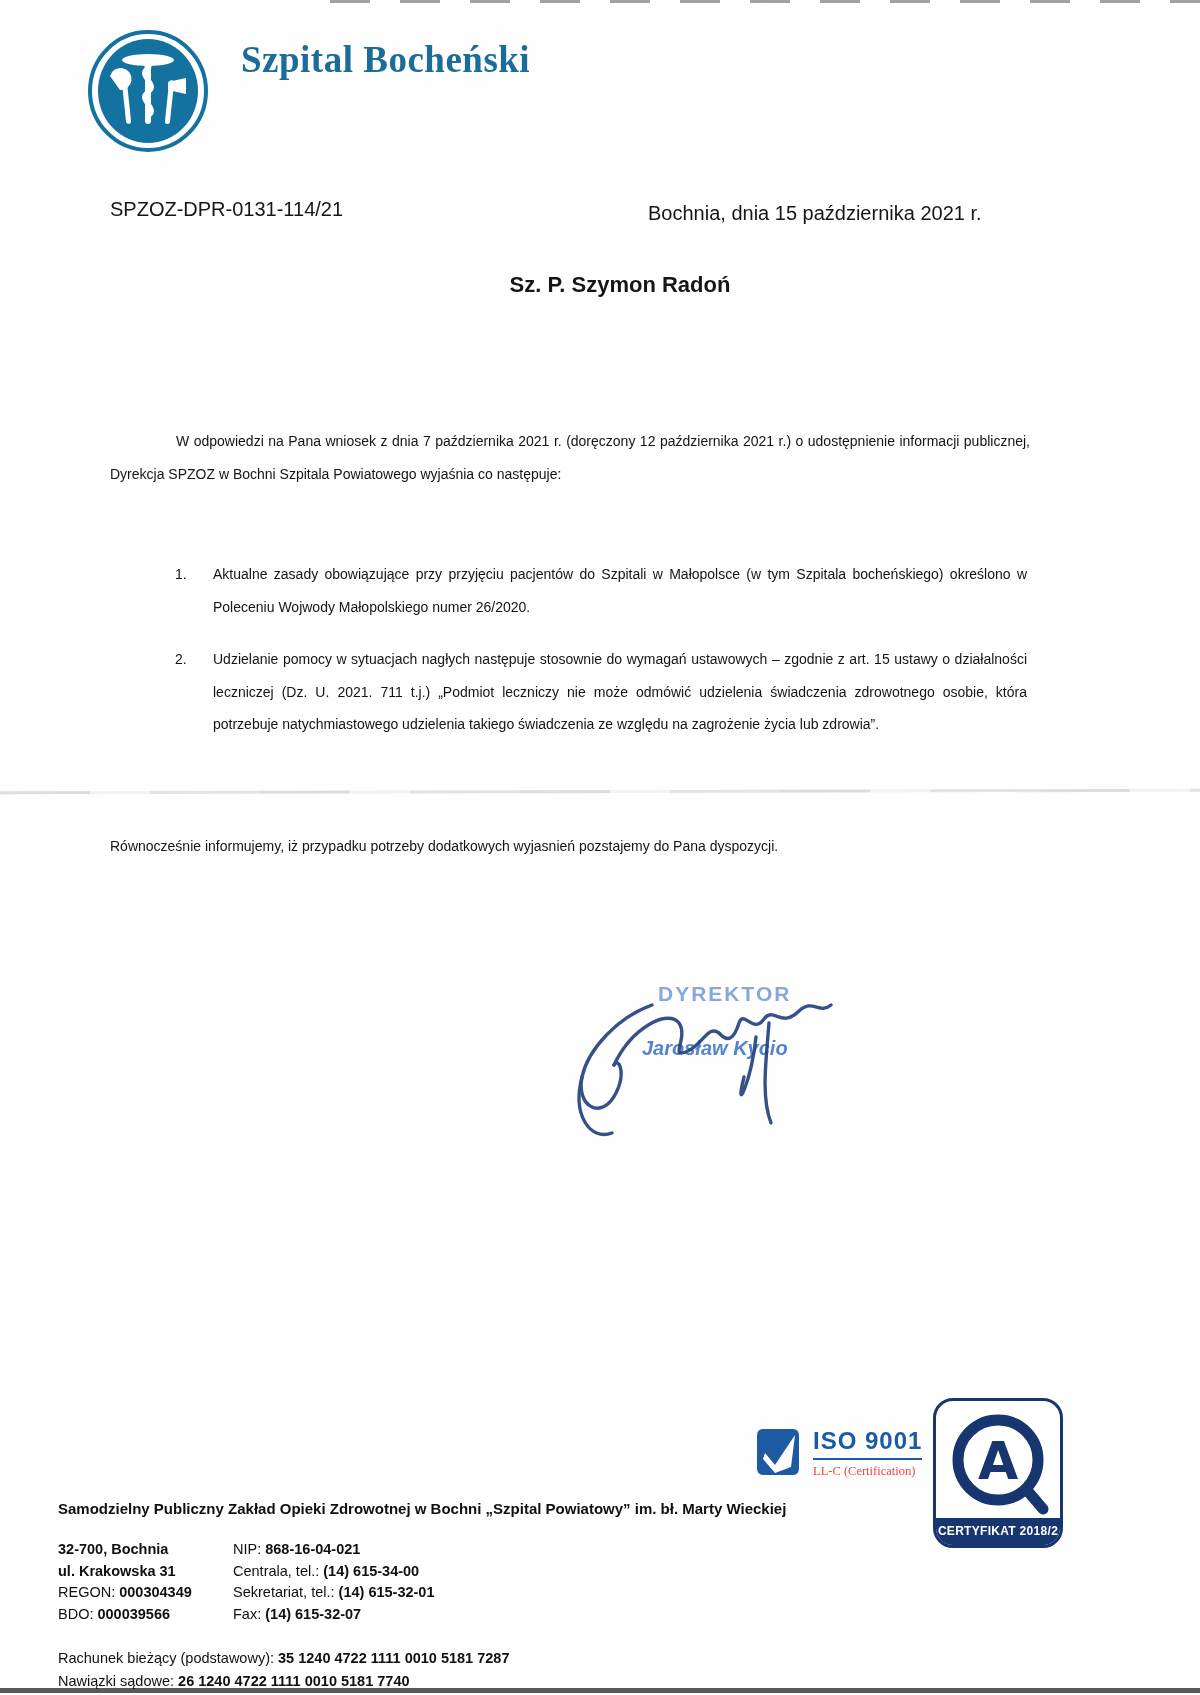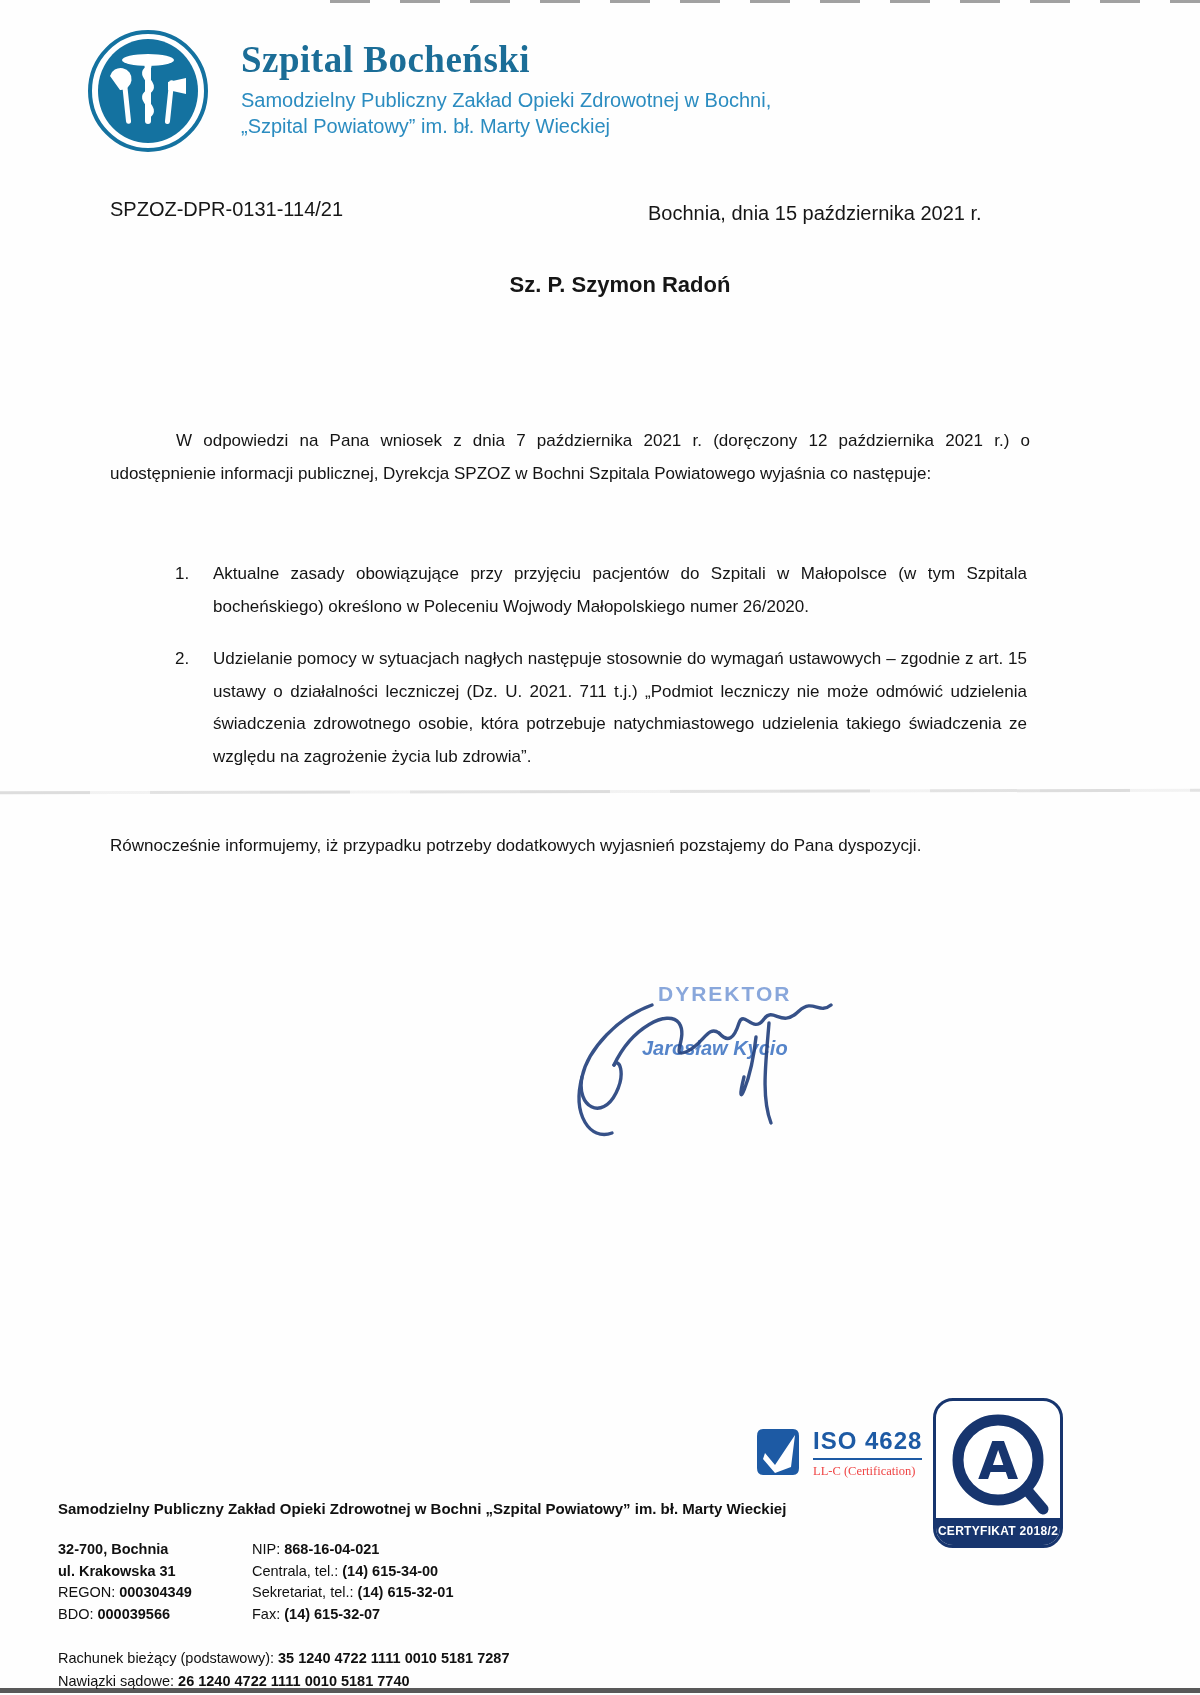--- a/index.html
+++ b/index.html
@@ -26,40 +26,40 @@
 
   
   .ref-line{ position:absolute; top:198px; left:0; width:100%; font-size:20px; }
   .ref-no{ position:absolute; left:110px; top:0; }
   .ref-date{ position:absolute; left:648px; top:4px; }
 
   .addressee{ position:absolute; top:272px; left:0; width:1240px; text-align:center;
     font-size:22px; font-weight:bold; }
 
   
-  .body-text{ font-size:17px; line-height:32.5px; color:#141414; }
+  .body-text{ font-size:14px; line-height:32.5px; color:#141414; }
   .intro{ position:absolute; top:425px; left:110px; width:920px; text-align:justify; text-indent:66px; }
   .list{ position:absolute; top:558px; left:175px; width:852px; }
   .list-item{ display:flex; margin-bottom:20px; }
   .list-num{ width:38px; flex:none; }
   .list-body{ flex:1; text-align:justify; }
   .closing{ position:absolute; top:830px; left:110px; width:920px; text-align:justify; }
 
   
   .signature{ position:absolute; top:965px; left:520px; width:380px; height:200px; }
   .stamp-title{ position:absolute; left:138px; top:17px; font-size:21px; letter-spacing:2px;
     color:#7d9ed8; font-weight:bold; opacity:.9; }
   .stamp-name{ position:absolute; left:122px; top:72px; font-size:20px; font-style:italic;
     color:#4d7ec7; font-weight:bold; opacity:.95; }
   .sig-svg{ position:absolute; left:0; top:0; }
 
   
   .footer{ position:absolute; top:1500px; left:58px; width:1090px; font-size:14.5px; color:#101010; }
   .footer-org{ font-weight:bold; font-size:15px; margin-bottom:22px; }
-  .footer-cols{ display:flex;gap:19px; }
+  .footer-cols{ display:flex; }
   .fcol{ line-height:21.5px; }
   .fcol1{ width:175px; font-weight:bold; }
   .fcol1 .lbl{ font-weight:normal; }
   .fcol2{ width:228px; }
   .fcol3{ width:260px; }
   .val{ font-weight:bold; }
   .flink{ color:#1a4f9c; font-weight:normal; text-decoration:underline; }
   .bank-lines{ margin-top:22px; line-height:23px; }
 
   
@@ -100,24 +100,20 @@
       </g>
       <g>
         <path d="M22 46 a11 11 0 1 1 10 14 z" fill="#ffffff"></path>
         <rect x="36" y="50" width="5" height="44" rx="2.5" fill="#ffffff" transform="rotate(-6 38 72)"></rect>
         <path d="M98 48 l-18 4 l0 8 l18 4 z" fill="#ffffff"></path>
         <rect x="79" y="50" width="5" height="44" rx="2.5" fill="#ffffff" transform="rotate(6 81 72)"></rect>
       </g>
     </svg>
     <div class="header-text">
       <div class="org-title">Szpital Bocheński</div>
-      <div class="org-sub">
-        <div>Samodzielny Publiczny Zakład Opieki Zdrowotnej w Bochni,</div>
-        <div>„Szpital Powiatowy” im. bł. Marty Wieckiej</div>
-      </div>
     </div>
   </div>
 
   <div class="ref-line">
     <span class="ref-no">SPZOZ-DPR-0131-114/21</span>
     <span class="ref-date">Bochnia, dnia 15 października 2021 r.</span>
   </div>
 
   <div class="addressee">Sz. P. Szymon Radoń</div>
 
@@ -190,21 +186,21 @@
   </div>
 
   <div class="iso">
     <div class="iso-row">
       <svg class="iso-check" viewBox="0 0 46 50">
         <path d="M8 2 L38 2 Q44 2 44 9 L44 41 Q44 48 38 48 L8 48 Q2 48 2 41 L2 9 Q2 2 8 2 Z" fill="#1d5aa4"></path>
         <path d="M10 26 L20 38 L40 8 L36 40 L20 46 L8 32 Z" fill="#ffffff"></path>
         <path d="M10 27 L20 37 L41 9" fill="none" stroke="#1d5aa4" stroke-width="0"></path>
       </svg>
       <div class="iso-text">
-        <div class="iso-title">ISO 4628</div>
+        <div class="iso-title">ISO 9001</div>
         <div class="iso-sub">LL-C (Certification)</div>
       </div>
     </div>
   </div>
 
   <div class="cert">
     <svg class="cert-mono" width="110" height="114" viewBox="0 0 110 114">
       <circle cx="55" cy="55" r="40" fill="none" stroke="#17356e" stroke-width="11"></circle>
       <path d="M83 84 L100 104" stroke="#17356e" stroke-width="11" stroke-linecap="round"></path>
       <text x="55" y="74" text-anchor="middle" font-family="DejaVu Sans, sans-serif" font-size="52" font-weight="bold" fill="#17356e">A</text>

